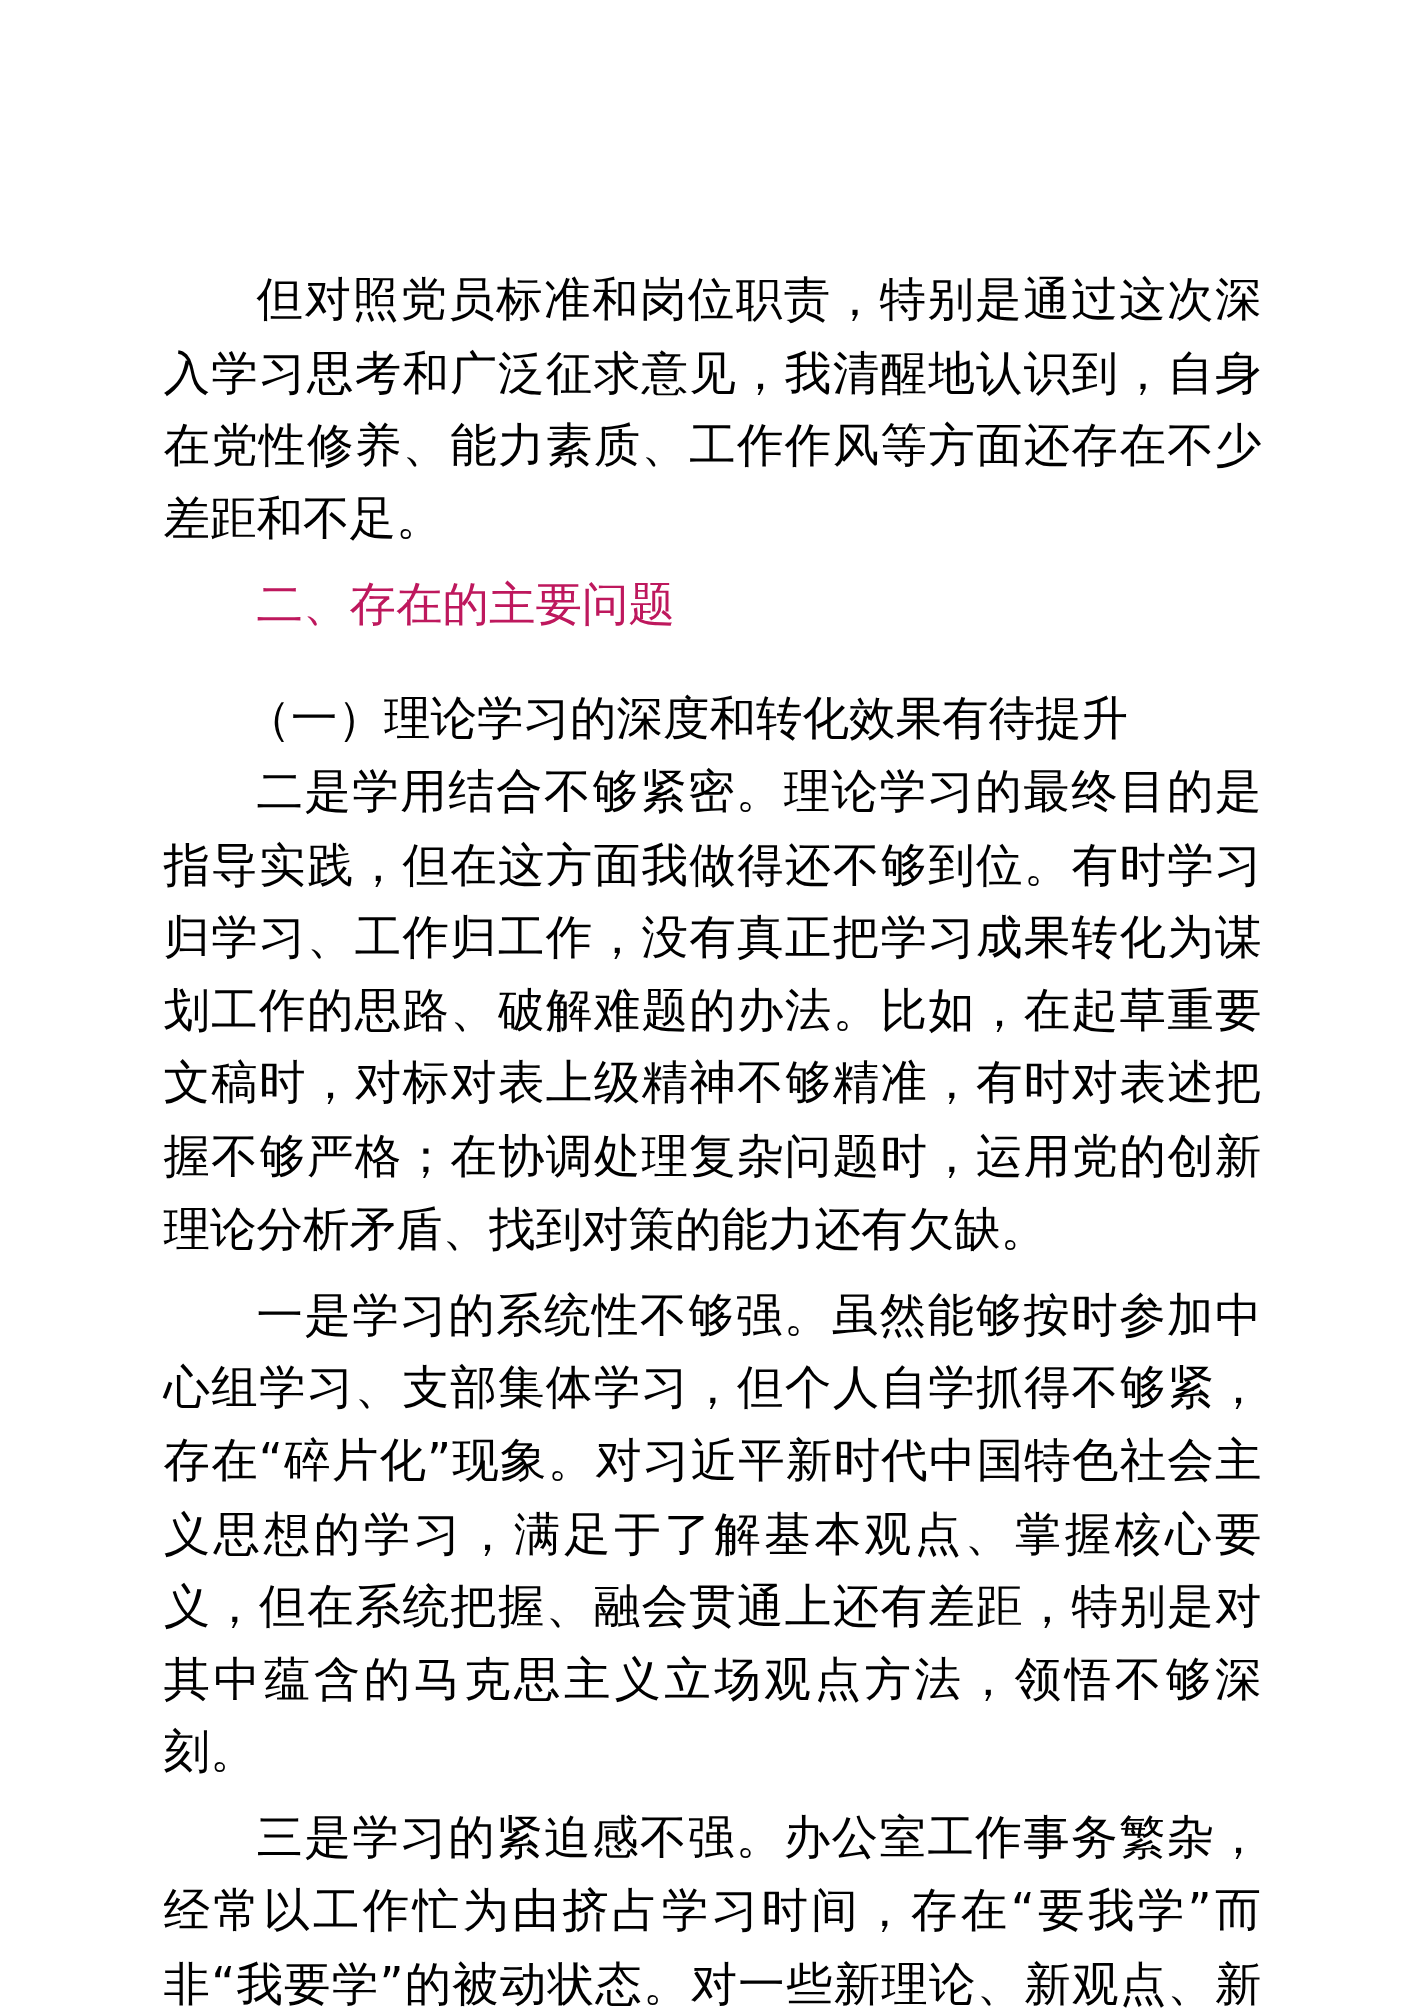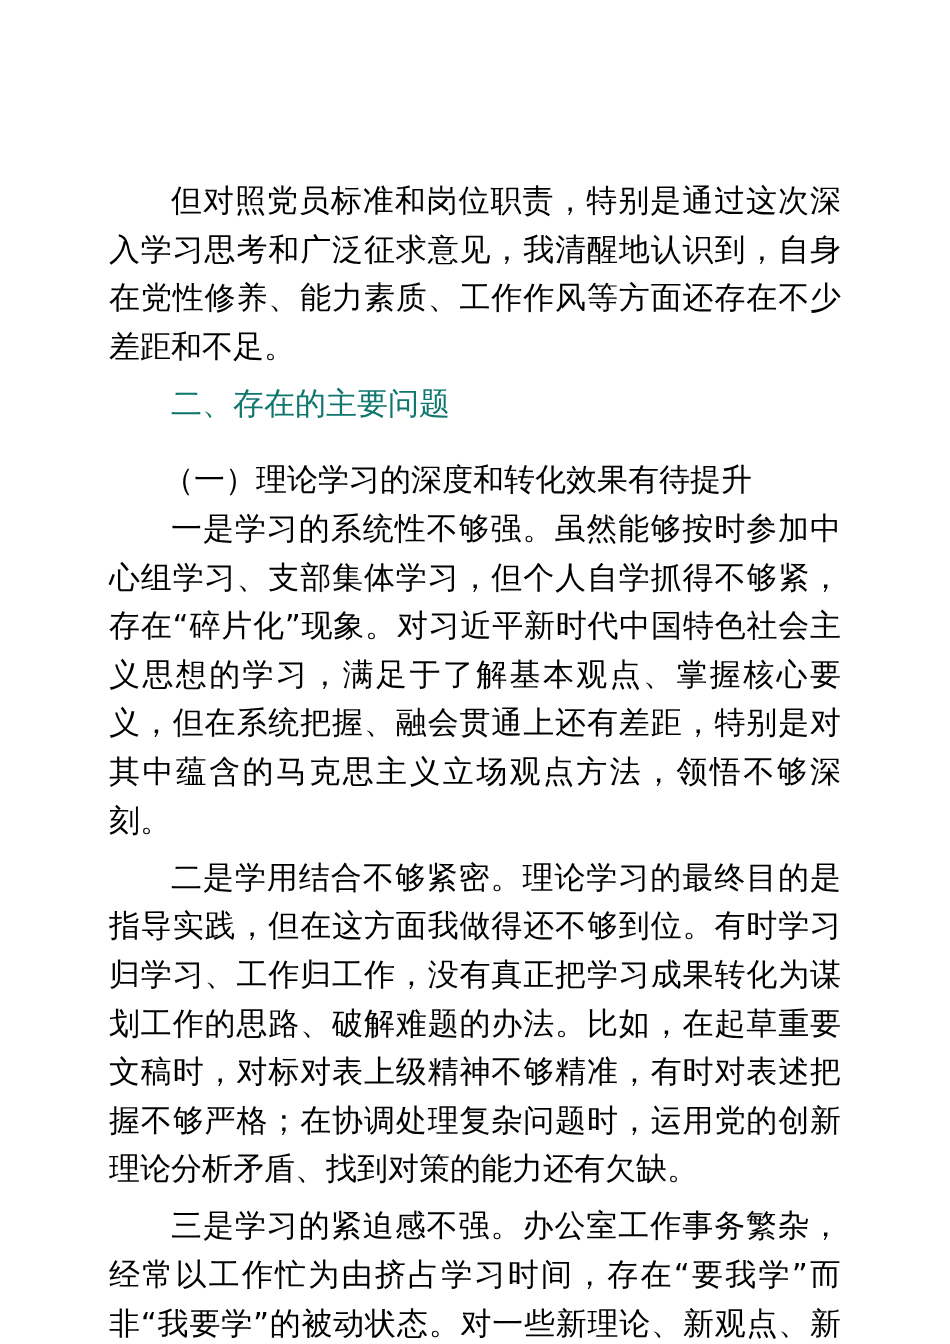--- a/index.html
+++ b/index.html
@@ -50,24 +50,24 @@
   }
 </style>
 </head>
 <body>
 
 <div class="page" style="--page-bg: #ffffff;">
   <div class="doc-body">
 
     <p class="para indent-2" style="color: rgb(0, 0, 0);">但对照党员标准和岗位职责，特别是通过这次深入学习思考和广泛征求意见，我清醒地认识到，自身在党性修养、能力素质、工作作风等方面还存在不少差距和不足。</p>
 
-    <p class="para indent-2 tight" style="color: #0f766e;">二、存在的主要问题</p>
+    <p class="para indent-2 tight" style="color: #be185d;">二、存在的主要问题</p>
 
     <p class="para bracket-line tight" style="color: rgb(0, 0, 0); margin-top: 28px;">（一）理论学习的深度和转化效果有待提升</p>
 
+    <p class="para indent-2" style="color: rgb(0, 0, 0);">二是学用结合不够紧密。理论学习的最终目的是指导实践，但在这方面我做得还不够到位。有时学习归学习、工作归工作，没有真正把学习成果转化为谋划工作的思路、破解难题的办法。比如，在起草重要文稿时，对标对表上级精神不够精准，有时对表述把握不够严格；在协调处理复杂问题时，运用党的创新理论分析矛盾、找到对策的能力还有欠缺。</p>
+
     <p class="para indent-2" style="color: rgb(0, 0, 0);">一是学习的系统性不够强。虽然能够按时参加中心组学习、支部集体学习，但个人自学抓得不够紧，存在“碎片化”现象。对习近平新时代中国特色社会主义思想的学习，满足于了解基本观点、掌握核心要义，但在系统把握、融会贯通上还有差距，特别是对其中蕴含的马克思主义立场观点方法，领悟不够深刻。</p>
-
-    <p class="para indent-2" style="color: rgb(0, 0, 0);">二是学用结合不够紧密。理论学习的最终目的是指导实践，但在这方面我做得还不够到位。有时学习归学习、工作归工作，没有真正把学习成果转化为谋划工作的思路、破解难题的办法。比如，在起草重要文稿时，对标对表上级精神不够精准，有时对表述把握不够严格；在协调处理复杂问题时，运用党的创新理论分析矛盾、找到对策的能力还有欠缺。</p>
 
     <p class="para indent-2" style="color: rgb(0, 0, 0);">三是学习的紧迫感不强。办公室工作事务繁杂，经常以工作忙为由挤占学习时间，存在“要我学”而非“我要学”的被动状态。对一些新理论、新观点、新要求，缺乏主动追踪学习</p>
 
   </div>
 </div>
 
 </body></html>

